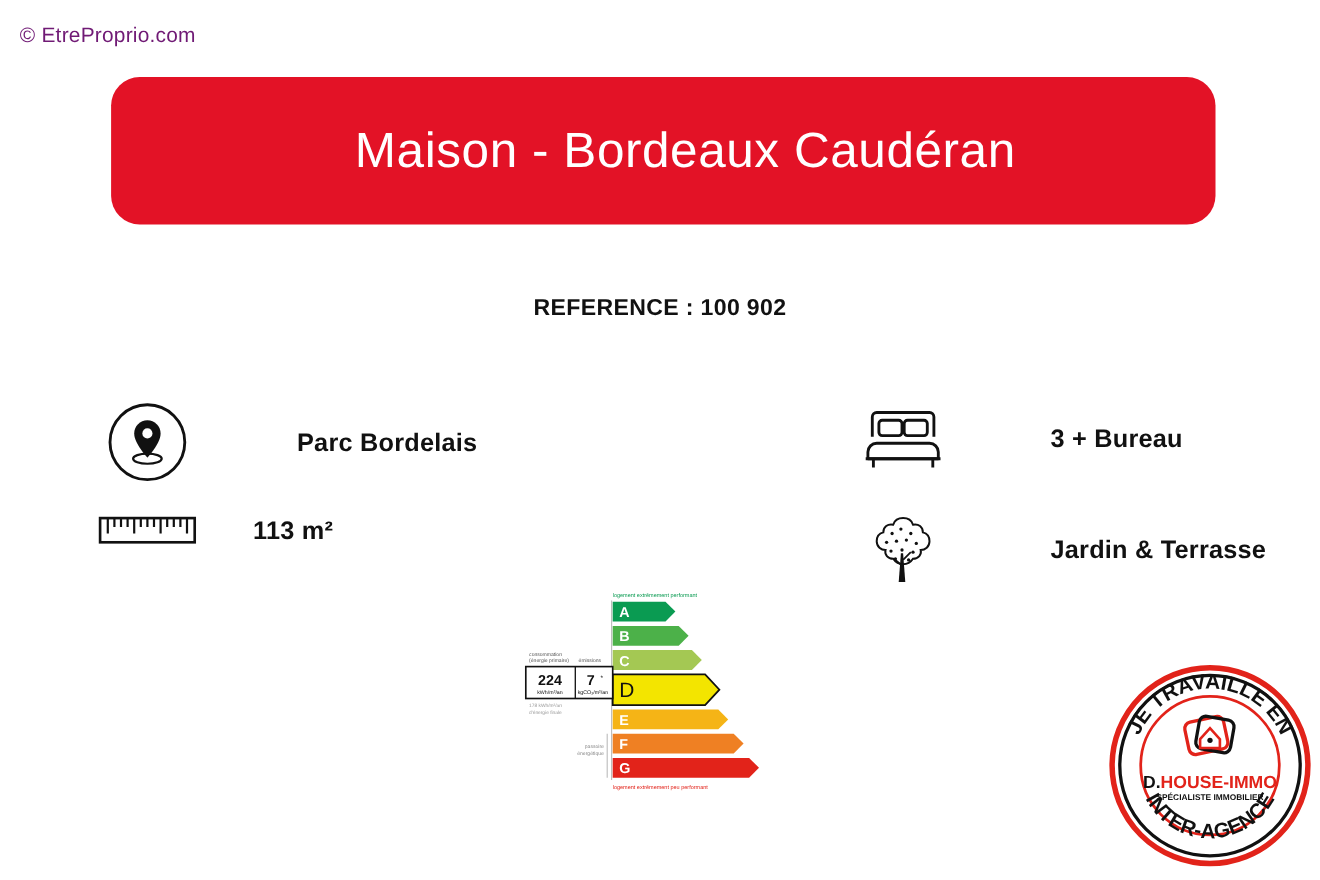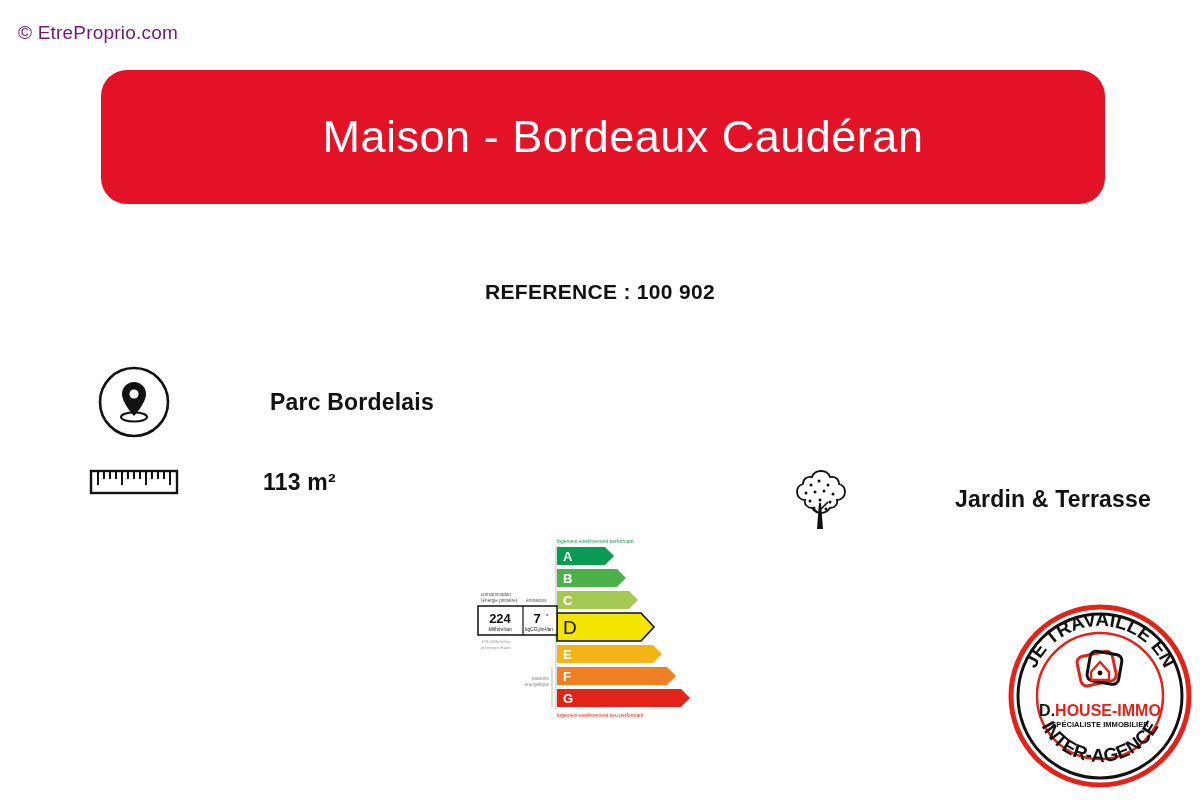--- a/index.html
+++ b/index.html
@@ -52,21 +52,20 @@
   .reference {
     position: absolute;
     top: 268px;
     left: 0;
     width: 1200px;
     text-align: center;
     font-size: 21px;
     font-weight: bold;
     color: #111111;
     letter-spacing: .3px;
-    margin-top: 12px;
   }
 
   
   .features {
     position: absolute;
     top: 355px;
     left: 0;
     width: 1168px;
     height: 180px;
   }
@@ -87,21 +86,21 @@
     font-weight: bold;
     color: #111111;
     white-space: nowrap;
     letter-spacing: .2px;
   }
 
   .feat-location { top: 10px;  left: 88px; }
   .feat-location .flabel { margin-left: 90px; }
 
   .feat-surface  { top: 110px; left: 88px; }
-  .feat-surface .flabel { margin-left: 83px; }
+  .feat-surface .flabel { margin-left: 50px; }
 
   .feat-rooms    { top: 12px;  left: 775px; }
   .feat-rooms .flabel { margin-left: 88px; }
 
   .feat-garden   { top: 110px; left: 775px; }
   .feat-garden .flabel { margin-left: 88px; }
 
   
   .dpe {
     position: absolute;
@@ -164,20 +163,36 @@
           <line x1="63" y1="6" x2="63" y2="14"></line>
           <line x1="69" y1="6" x2="69" y2="14"></line>
           <line x1="75" y1="6" x2="75" y2="14"></line>
           <line x1="81" y1="6" x2="81" y2="20"></line>
         </g>
       </svg>
     </span>
     <span class="flabel">113 m²</span>
   </div>
 
+  <div class="feature feat-rooms">
+    <span class="ficon">
+      <svg width="76" height="62" viewBox="0 0 76 62">
+        <g fill="none" stroke="#111" stroke-width="2.6" stroke-linejoin="round">
+          <path d="M10 30V12a4 4 0 0 1 4-4h48a4 4 0 0 1 4 4v18"></path>
+          <rect x="16" y="15" width="21" height="14" rx="3"></rect>
+          <rect x="39" y="15" width="21" height="14" rx="3"></rect>
+          <path d="M6 44a8 8 0 0 1 8-8h48a8 8 0 0 1 8 8v6H6z"></path>
+          <line x1="4" y1="50" x2="72" y2="50"></line>
+          <line x1="11" y1="50" x2="11" y2="58"></line>
+          <line x1="65" y1="50" x2="65" y2="58"></line>
+        </g>
+      </svg>
+    </span>
+    <span class="flabel">3 + Bureau</span>
+  </div>
 
   <div class="feature feat-garden">
     <span class="ficon">
       <svg width="64" height="68" viewBox="0 0 64 68">
         <path d="M32 6c-5 0-8 3-9 6-5-1-9 2-9 7-4 1-6 4-6 8 0 5 4 8 8 8-1 4 2 8 7 8 2 3 5 5 9 5s7-2 9-5c5 0 8-4 7-8 4 0 8-3 8-8 0-4-2-7-6-8 0-5-4-8-9-7-1-3-4-6-9-6z" fill="none" stroke="#111" stroke-width="1.8"></path>
         <g fill="#111">
           <circle cx="22" cy="20" r="1.5"></circle>
             <circle cx="30" cy="16" r="1.5"></circle>
           <circle cx="39" cy="20" r="1.5"></circle>
             <circle cx="17" cy="28" r="1.5"></circle>

